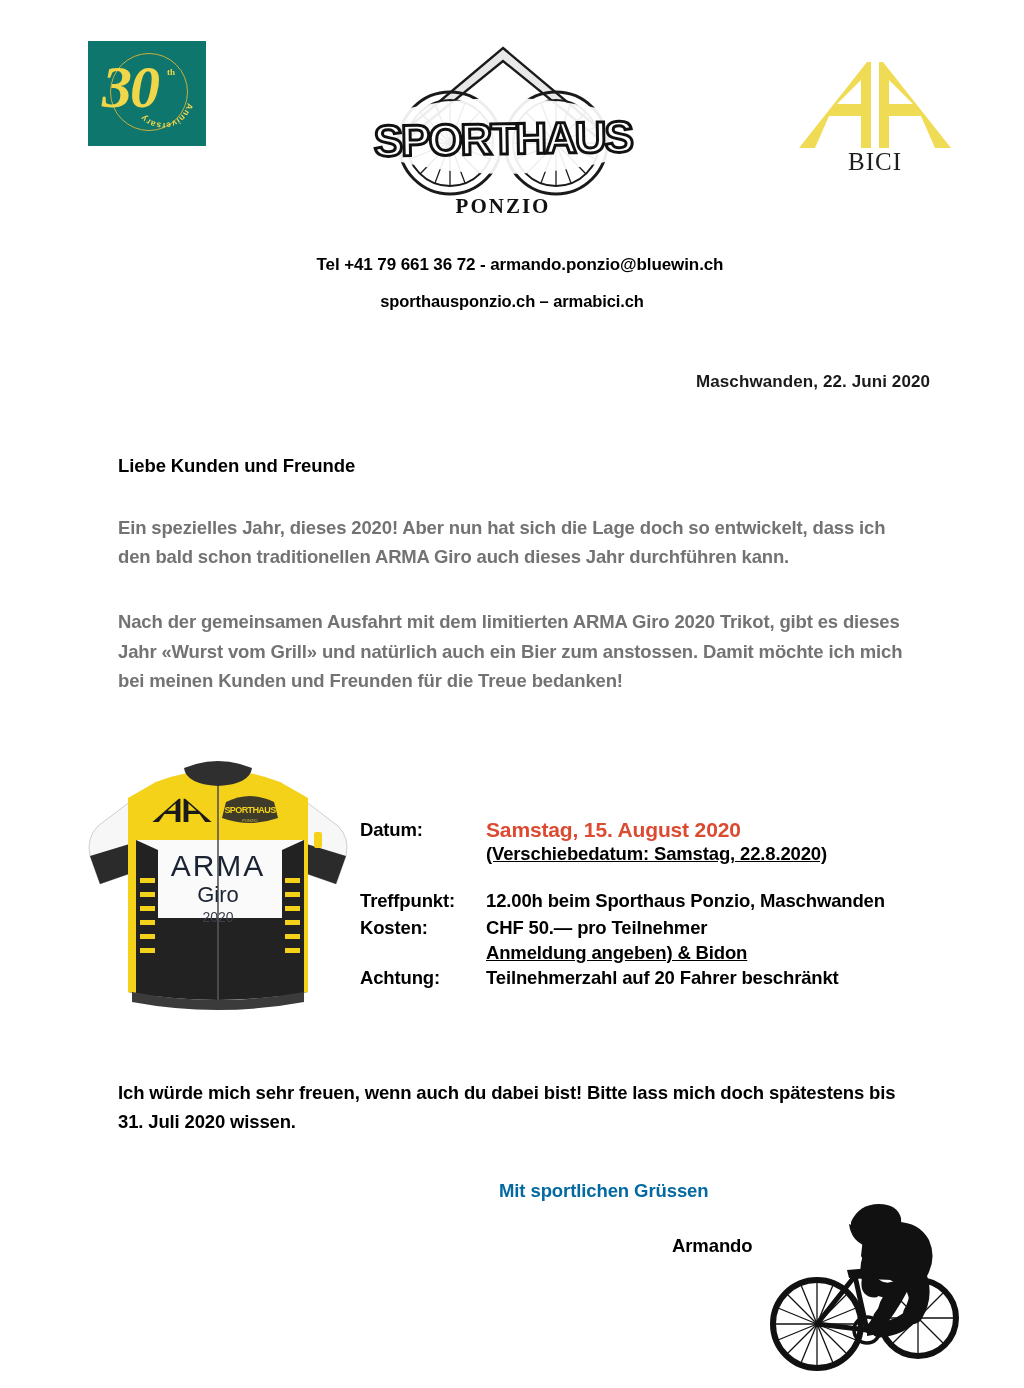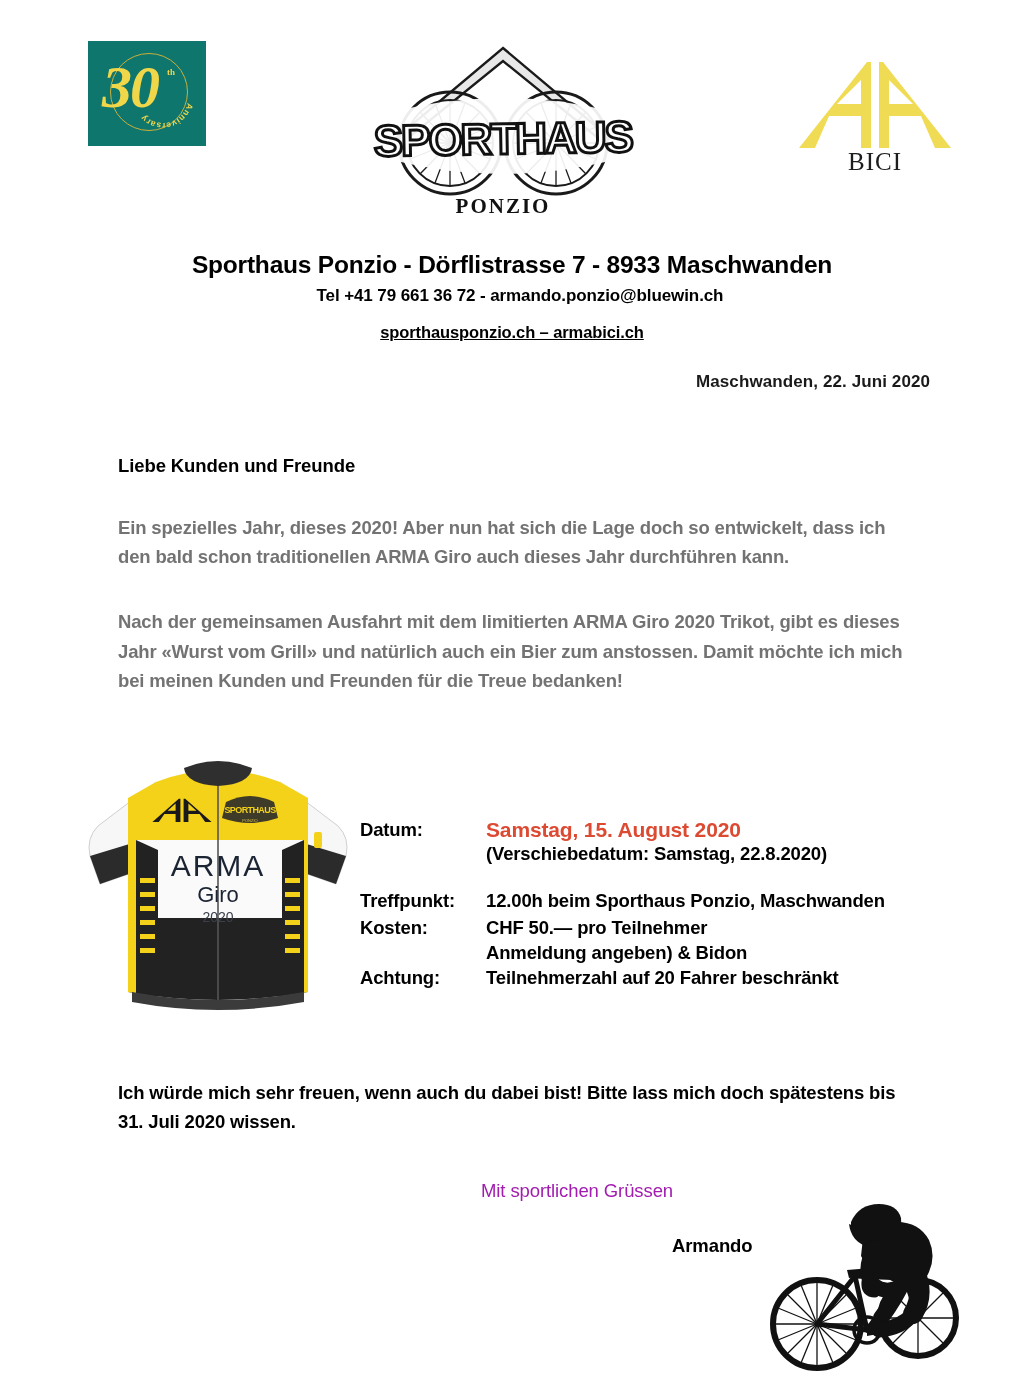--- a/index.html
+++ b/index.html
@@ -74,21 +74,21 @@
   .addr-line1 {
     font-size: 24.5px; font-weight: 700; letter-spacing: -0.2px;
     line-height: 1.25; color: #000;
   }
   .addr-line2 {
     font-size: 17px; font-weight: 700; letter-spacing: -0.1px;
     margin-top: 5px; color: #000; padding-left: 16px;
   }
   .addr-line3 {
     font-size: 16.5px; font-weight: 600; letter-spacing: -0.1px;
-    margin-top: 17px; color: #000; text-decoration: underline;
+    margin-top: 17px; color: #000;
   }
 
   
   .dateline {
     position: absolute; left: 696px; top: 372px;
     font-size: 17px; font-weight: 700; color: #1a1a1a;
     letter-spacing: 0.1px;
   }
 
   
@@ -118,32 +118,32 @@
   }
   .det-value {
     flex: 1;
     font-size: 18.5px; font-weight: 700; color: #000;
     letter-spacing: -0.15px; line-height: 1.47;
   }
   .det-value.highlight {
     color: #dc4a32; font-size: 21px; line-height: 1.3;
   }
   .det-gap { height: 22px; }
-  .det-indent { margin-left: 126px; font-size: 18.5px; font-weight: 700; letter-spacing: -0.15px; }
+  .det-indent { margin-left: 126px; font-size: 18.5px; font-weight: 700; letter-spacing: -0.15px; text-decoration: underline; }
 
   
   .closing {
     position: absolute; left: 118px; top: 1078px; width: 800px;
     font-size: 18.5px; font-weight: 700; line-height: 1.58;
     letter-spacing: -0.15px; color: #000;
   }
 
   .sign-greet {
-    position: absolute; left: 481px; top: 1180px;
-    font-size: 18.5px; font-weight: 400; letter-spacing: -0.1px; color: #a21caf;
+    position: absolute; left: 499px; top: 1180px;
+    font-size: 18.5px; font-weight: 700; letter-spacing: -0.1px; color: #0369a1;
   }
   .sign-name {
     position: absolute; left: 672px; top: 1235px;
     font-size: 18.5px; font-weight: 700; letter-spacing: -0.1px; color: #000;
   }
 
   
   .cyclist { position: absolute; left: 755px; top: 1178px; width: 245px; height: 200px; }
   .cyclist-svg { display: block; width: 245px; height: 200px; }
 </style>
@@ -226,21 +226,20 @@
     <div class="aa-logo">
       <svg class="aa-svg" viewBox="0 0 160 92">
         <path d="M72 2 L76 2 L76 88 L66 88 L66 56 L34 56 L20 88 L4 88 Z M66 20 L42 44 L66 44 Z" fill="#f0db55"></path>
         <path d="M84 2 L88 2 L156 88 L140 88 L126 56 L94 56 L94 88 L84 88 Z M94 20 L94 44 L118 44 Z" fill="#f0db55"></path>
       </svg>
       <div class="aa-bici">BICI</div>
     </div>
   </div>
 
   <div class="addr-block">
-    <div class="addr-line1">Sporthaus Ponzio - Dörflistrasse 7 - 8933 Maschwanden</div>
     <div class="addr-line2">Tel +41 79 661 36 72 - armando.ponzio@bluewin.ch</div>
     <div class="addr-line3">sporthausponzio.ch – armabici.ch</div>
   </div>
 
   <div class="dateline">Maschwanden, 22. Juni 2020</div>
 
   <div class="body-col">
     <div class="salutation">Liebe Kunden und Freunde</div>
     <div class="para para-1">Ein spezielles Jahr, dieses 2020! Aber nun hat sich die Lage doch so entwickelt, dass ich den bald schon traditionellen ARMA Giro auch dieses Jahr durchführen kann.</div>
     <div class="para para-2">Nach der gemeinsamen Ausfahrt mit dem limitierten ARMA Giro 2020 Trikot, gibt es dieses Jahr «Wurst vom Grill» und natürlich auch ein Bier zum anstossen. Damit möchte ich mich bei meinen Kunden und Freunden für die Treue bedanken!</div>

